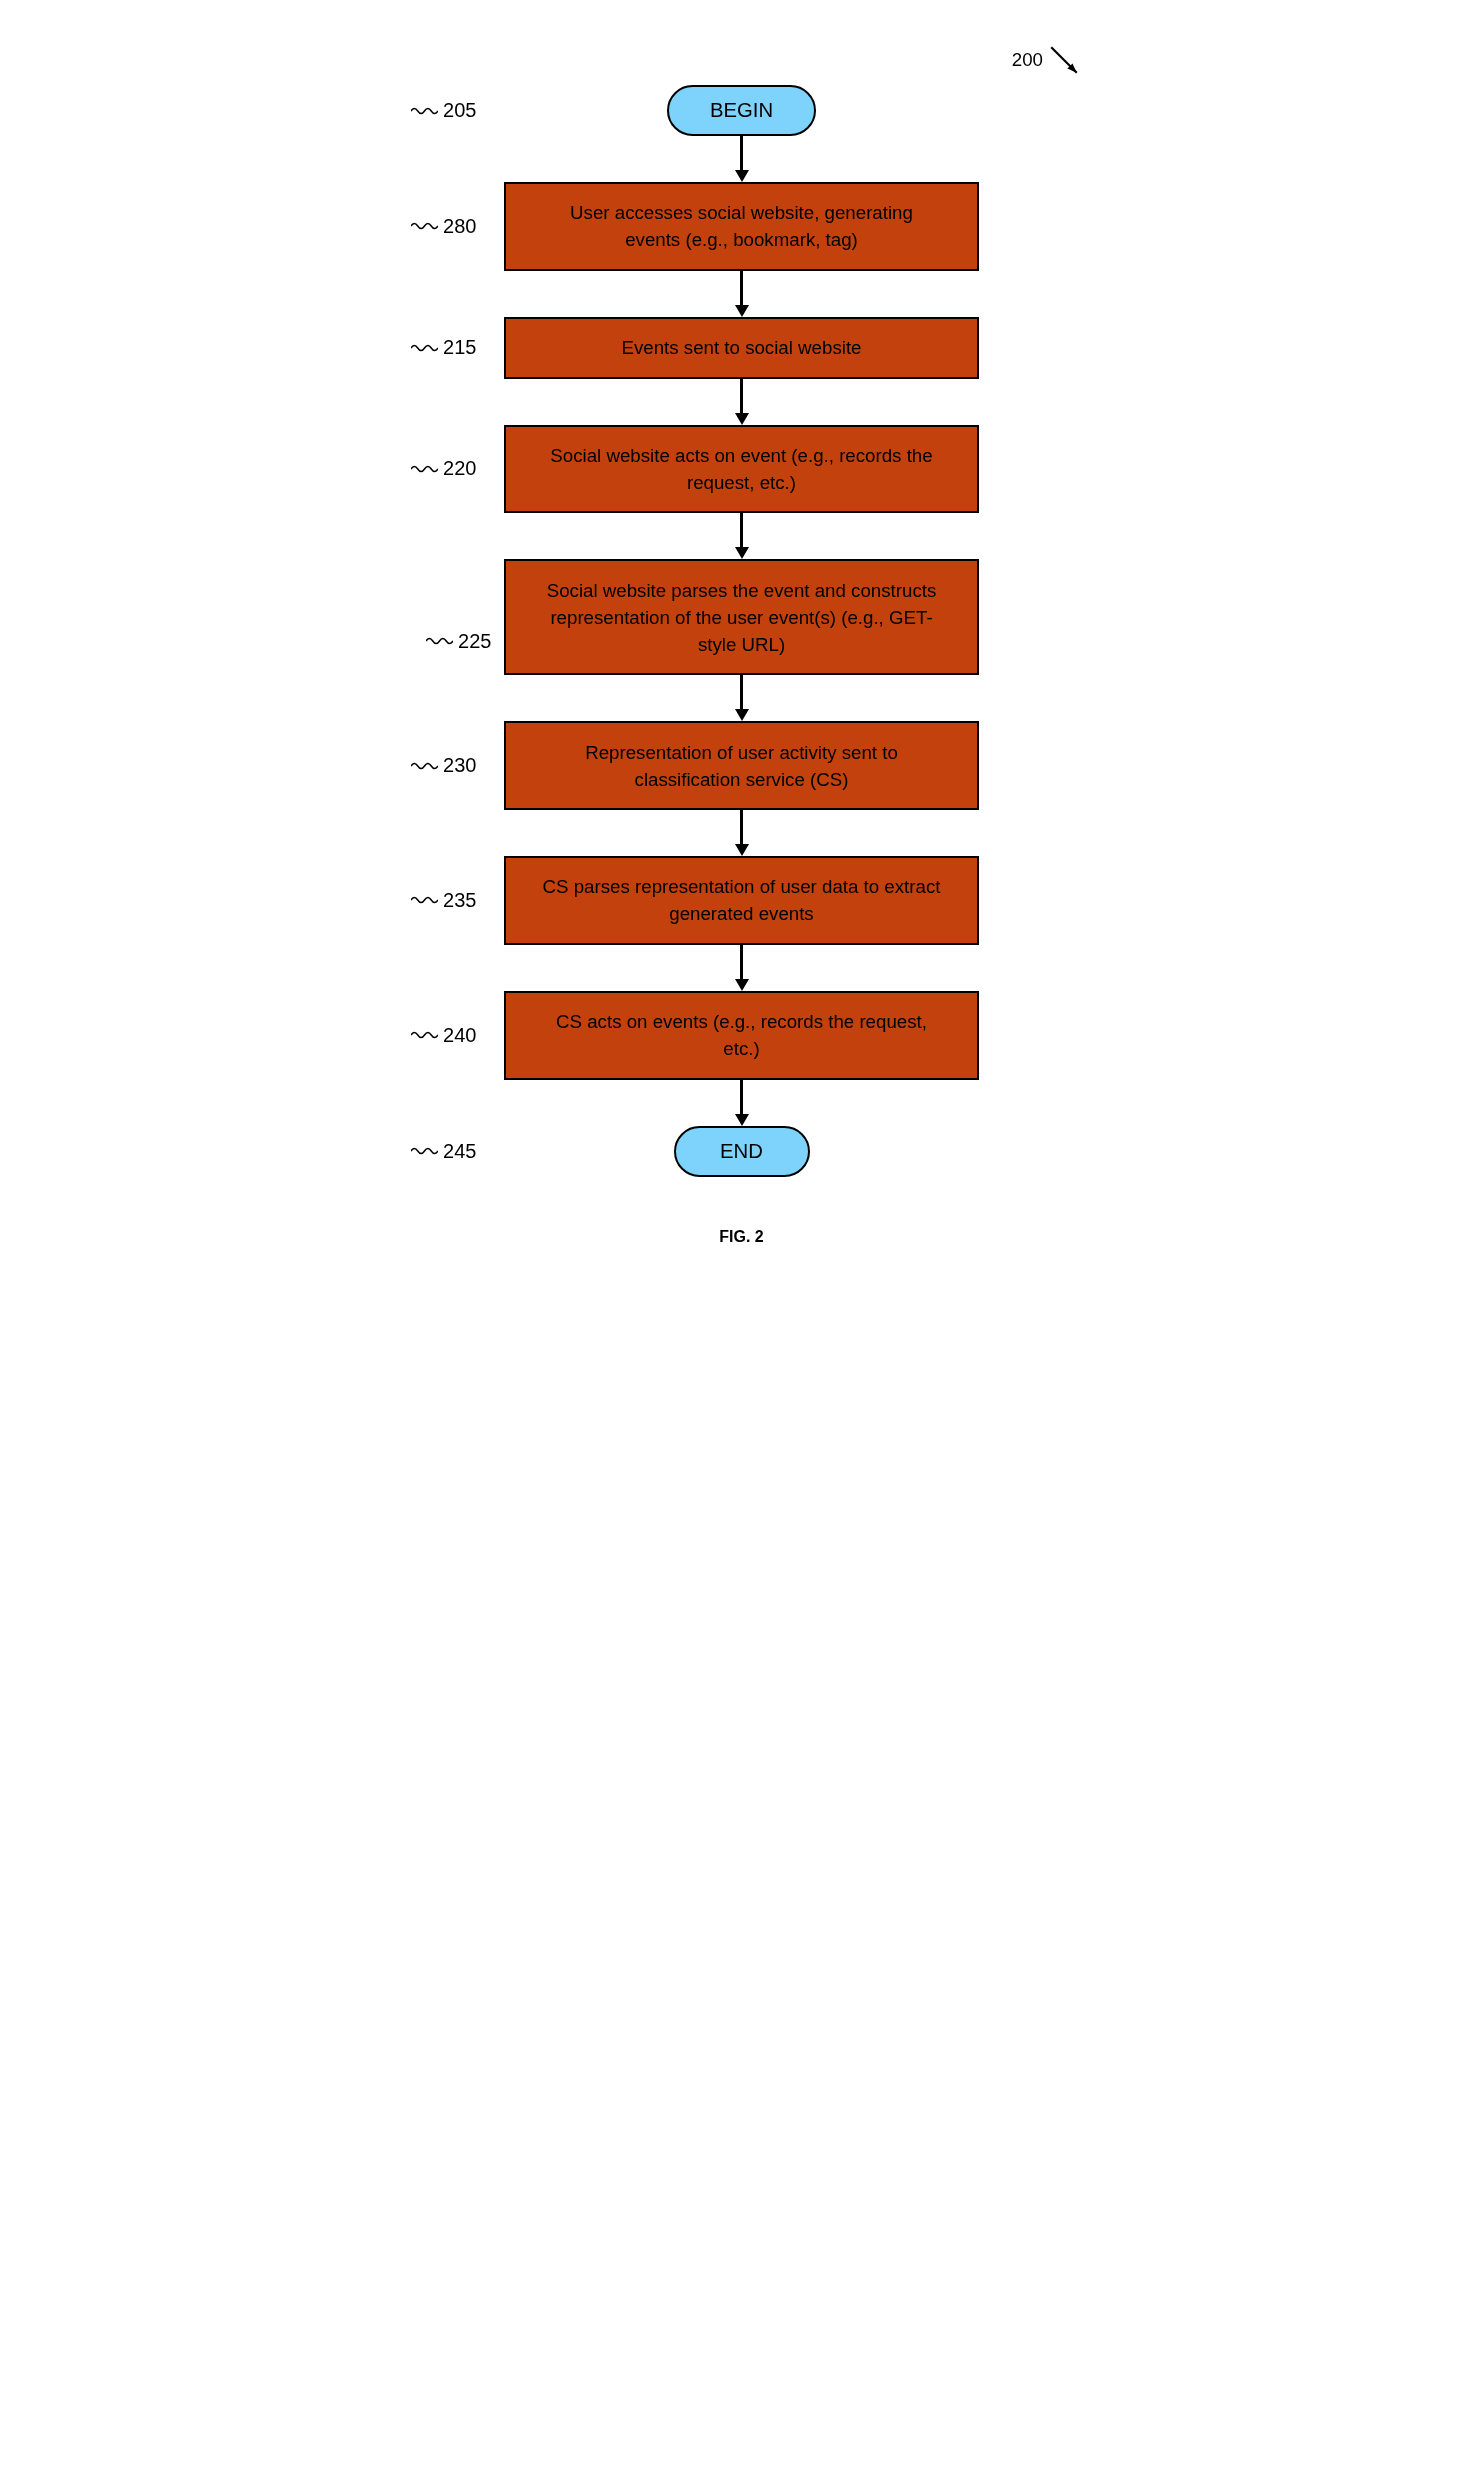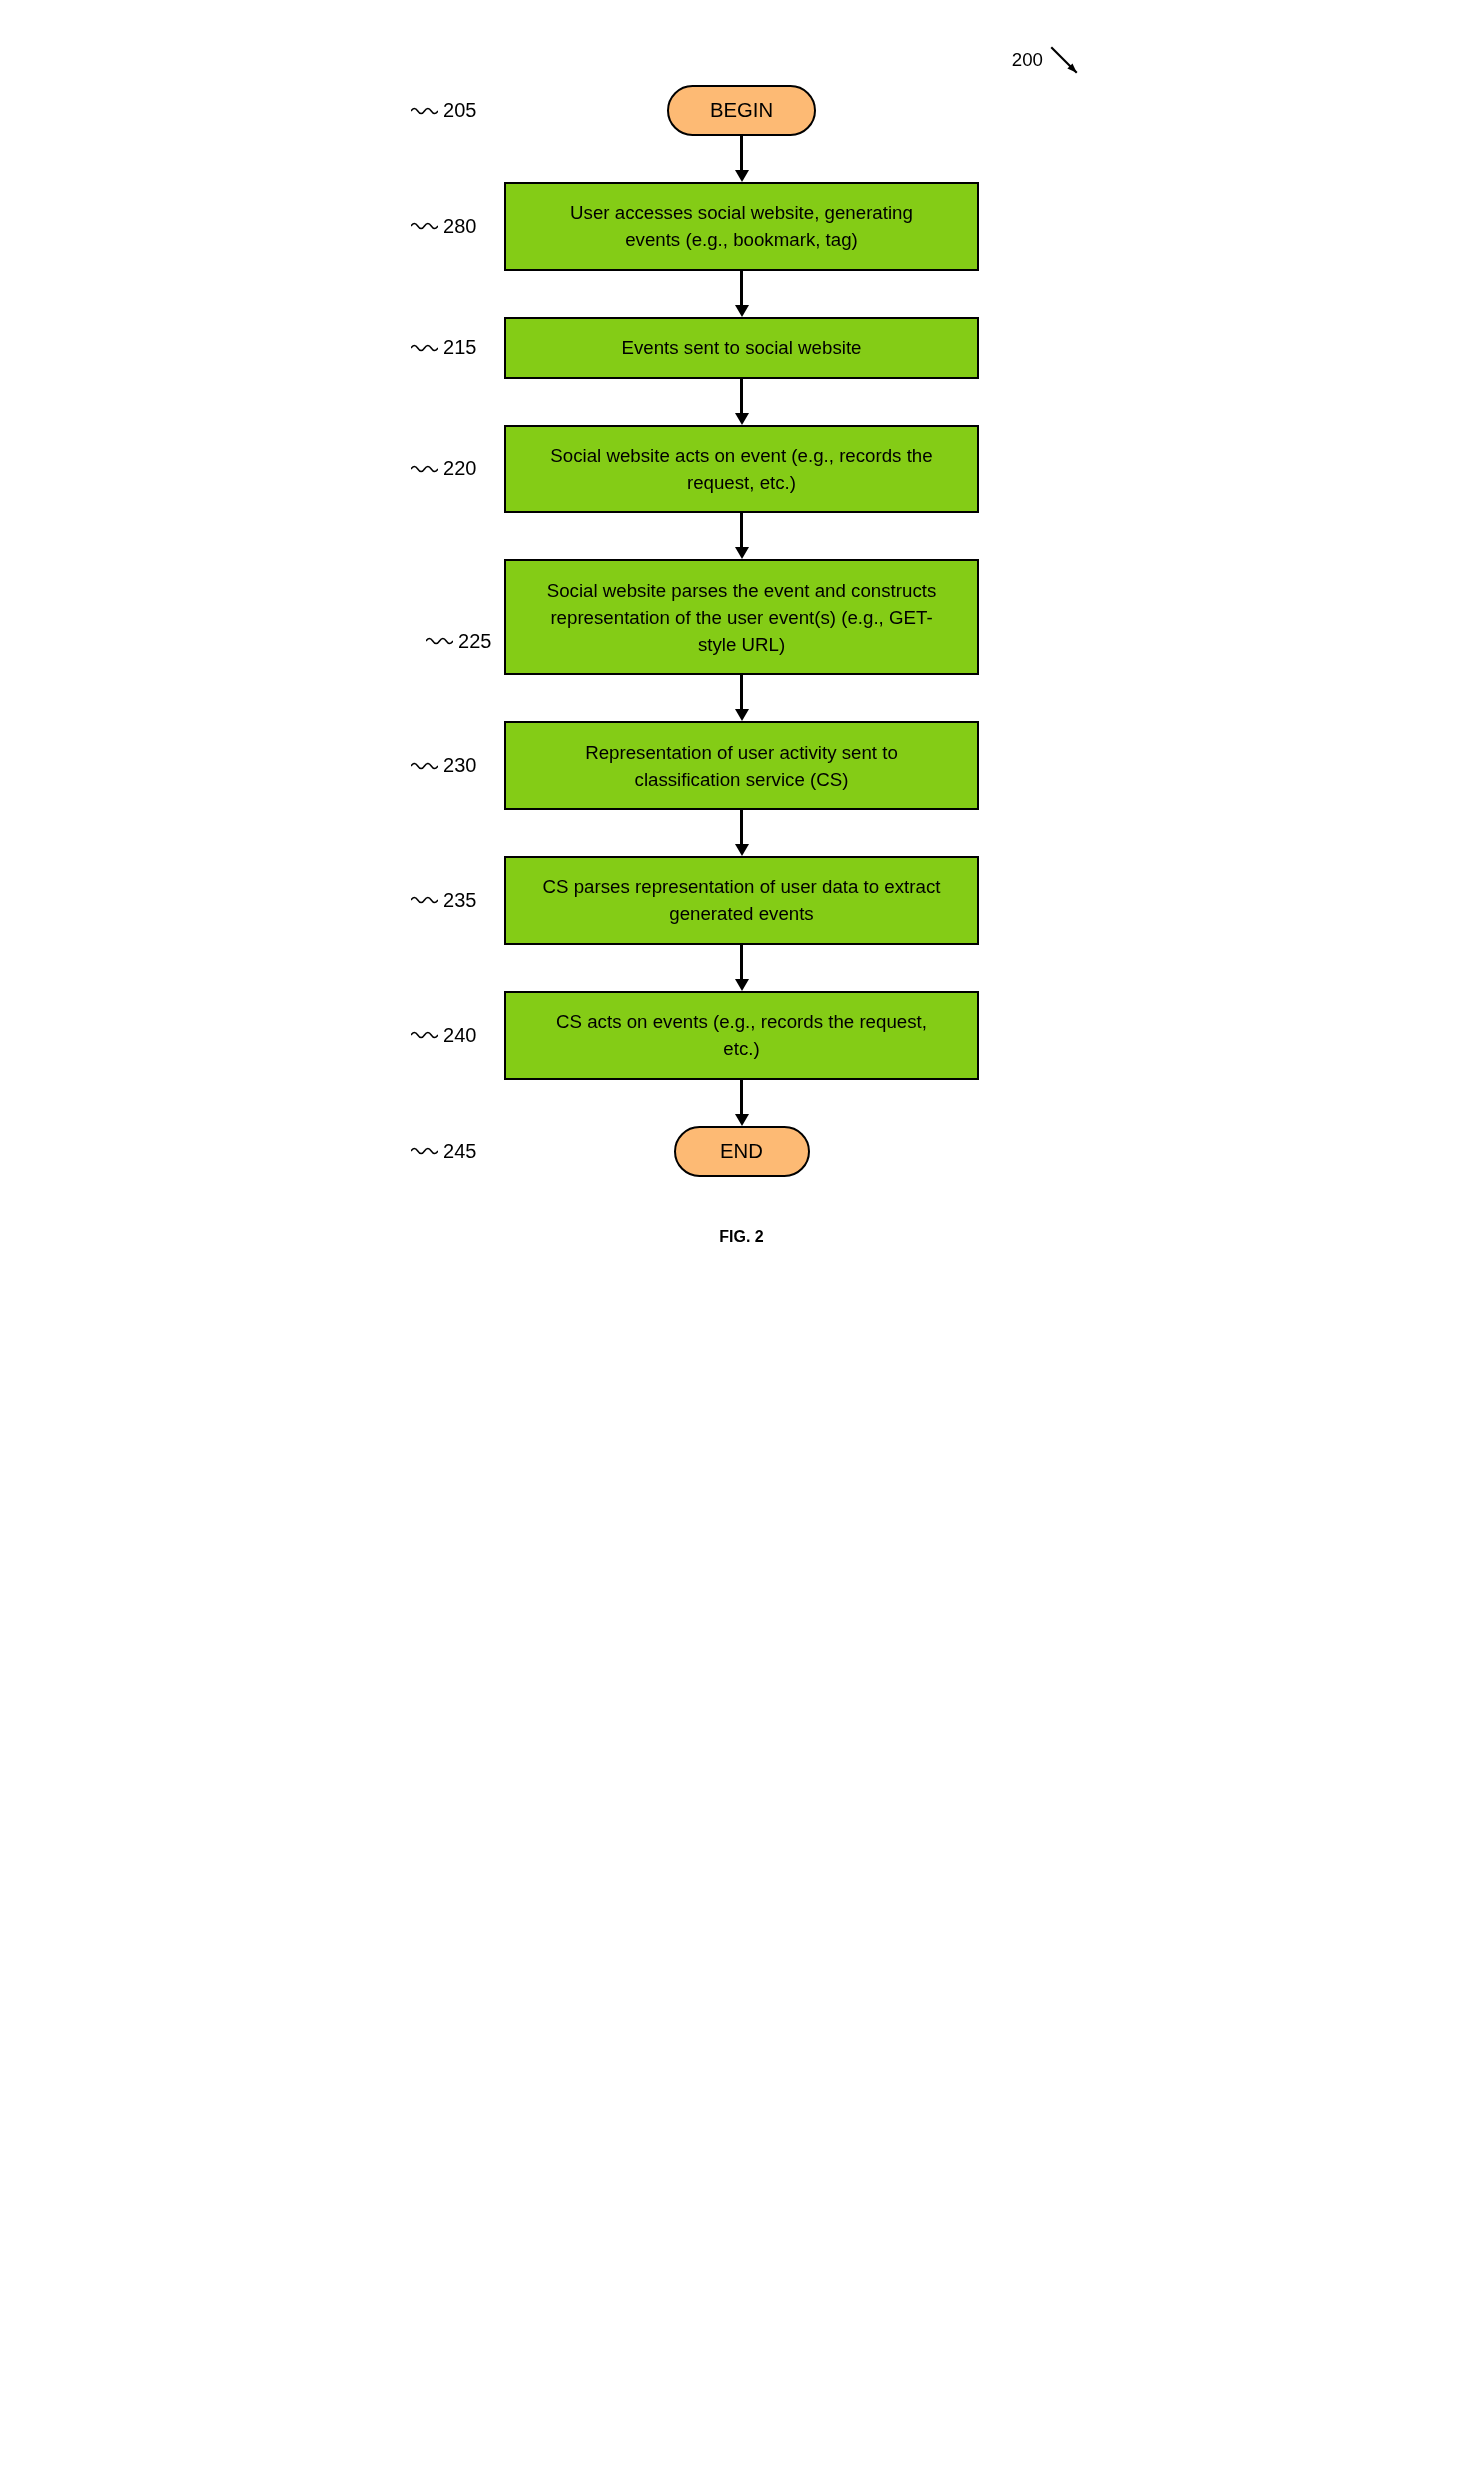--- a/index.html
+++ b/index.html
@@ -41,32 +41,32 @@
     }
 
     
     .shape-stadium {
       border: 2.1px solid #000;
       border-radius: 42px;
       padding: 12px 41px;
       font-size: 20.3px;
       font-family: Arial, sans-serif;
       text-align: center;
-      background: #fdba74;
+      background: #7dd3fc;
       min-width: 136px;
     }
 
     .shape-rect {
       border: 2.1px solid #000;
       border-radius: 0;
       padding: 15.3px 34px;
       font-size: 18.7px;
       font-family: Arial, sans-serif;
       text-align: center;
-      background: #84cc16;
+      background: #c2410c;
       width: 475px;
       line-height: 1.45;
     }
 
     
     .arrow-down {
       display: flex;
       flex-direction: column;
       align-items: center;
       height: 46px;

